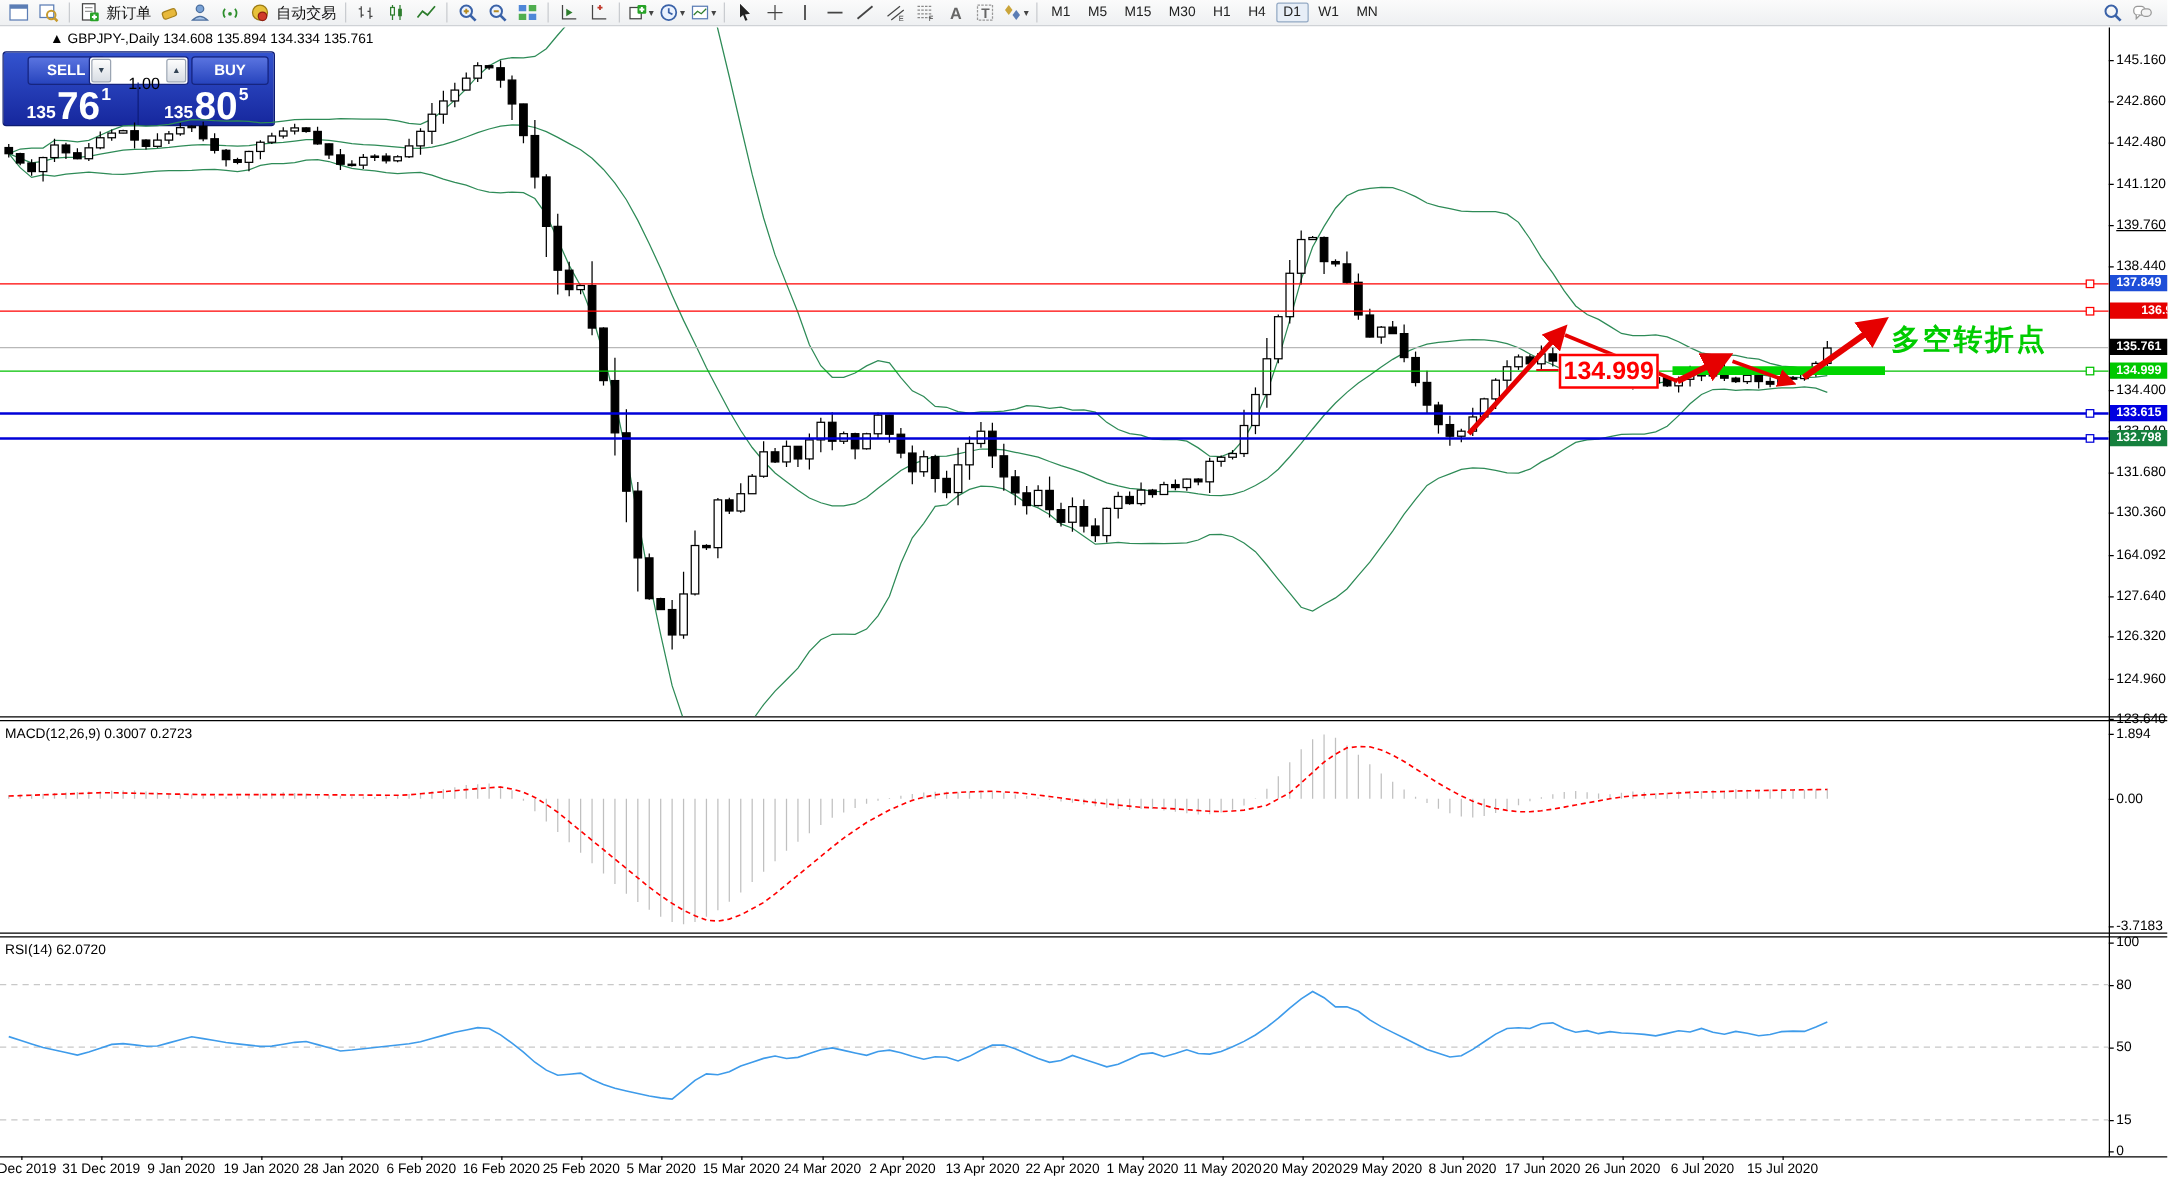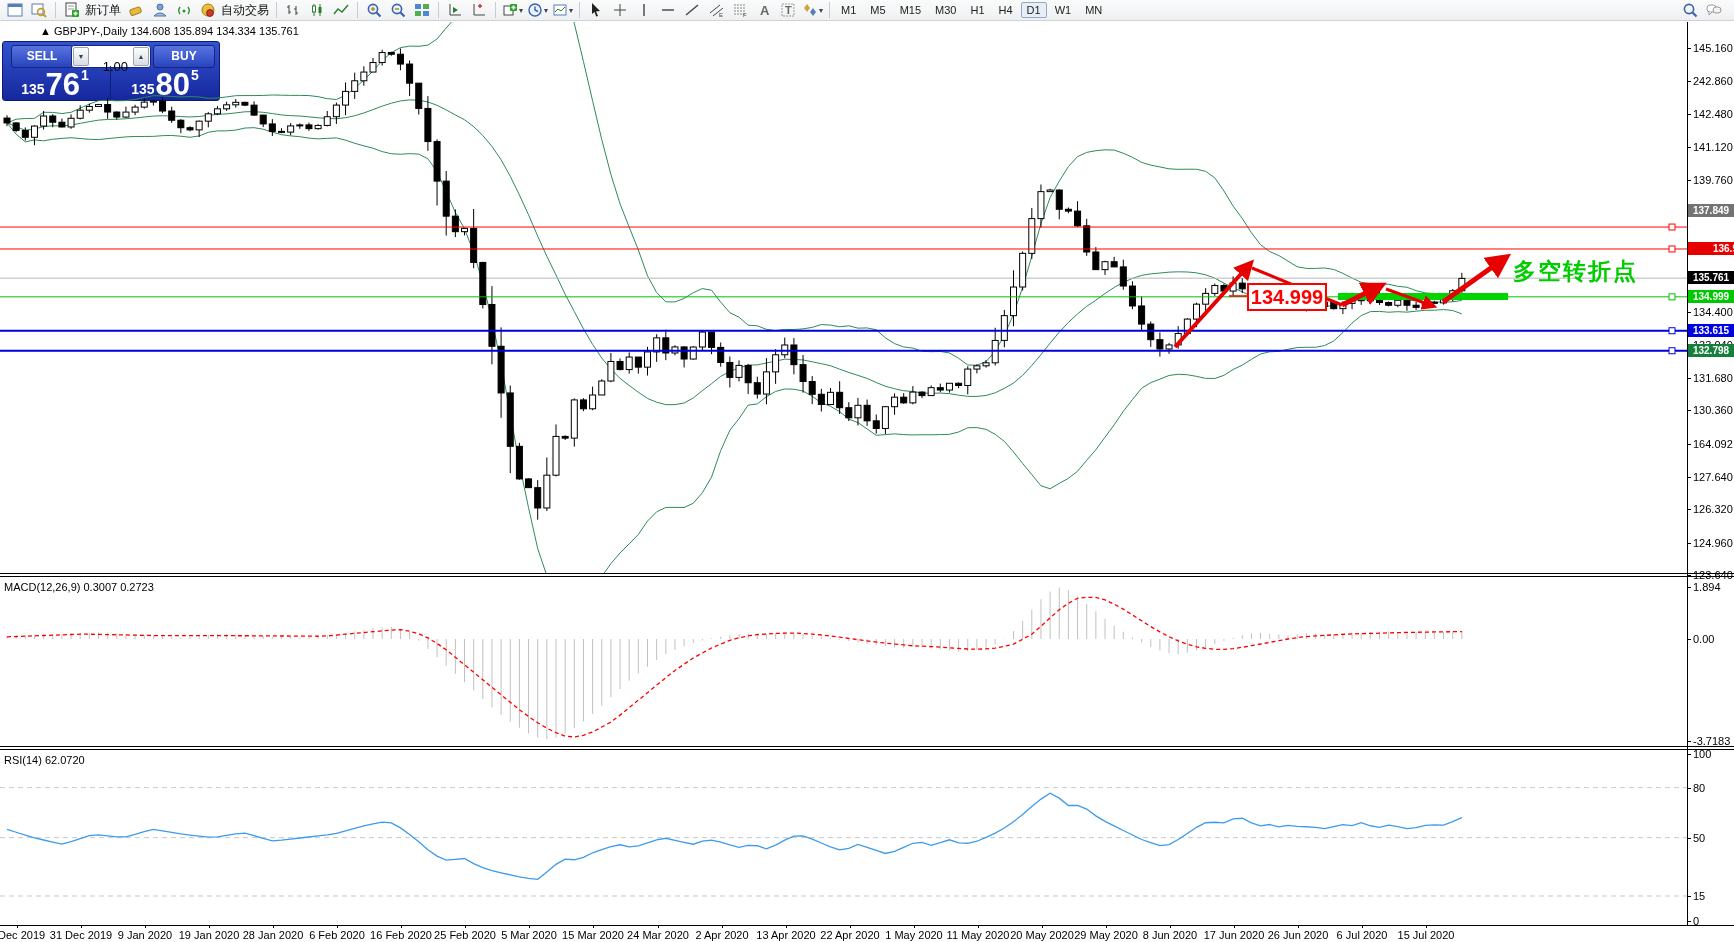--- a/index.html
+++ b/index.html
@@ -29,21 +29,21 @@
   .date-label{position:absolute;top:929px;font-size:11px;color:#000;transform:translateX(-50%);white-space:nowrap;}
   .date-tick{position:absolute;top:925px;width:1px;height:3px;background:#000;}
   svg.layer{position:absolute;left:0;}
   
   #trade-panel{position:absolute;left:2px;top:41px;width:216px;height:58px;
                background:linear-gradient(#3353cf,#16279d);border:1px solid #0d1c72;border-radius:3px;
                color:#fff;overflow:hidden;}
   .tp-btn{position:absolute;top:3px;width:60px;height:21px;line-height:21px;text-align:center;
           font-size:12px;font-weight:bold;color:#fff;background:linear-gradient(#5a74e0,#2744bd);
           border:1px solid #16257f;border-radius:3px;}
-  #tp-sell-btn{left:8px;} #tp-buy-btn{right:4px;}
+  #tp-sell-btn{left:19px;} #tp-buy-btn{right:4px;}
   #tp-vol{position:absolute;left:68px;top:3px;width:78px;height:21px;background:#fff;border-radius:3px;
           display:flex;align-items:center;border:1px solid #16257f;}
   .spin{width:14px;height:17px;margin:0 1px;background:linear-gradient(#fdfdfd,#d8dde4);border:1px solid #9aa4b2;
         border-radius:2px;font-size:7px;color:#345;display:flex;align-items:center;justify-content:center;}
   #tp-vol-value{flex:1;text-align:right;padding-right:4px;font-size:13px;color:#000;margin-top:20px;}
   .tp-price{position:absolute;top:24px;height:34px;width:104px;display:flex;align-items:flex-end;justify-content:center;}
   #tp-sell-price{left:0;} #tp-buy-price{left:110px;}
   .tp-divider{position:absolute;left:107px;top:24px;width:1px;height:34px;background:#0e1d7a;}
   .tp-small{font-size:14px;font-weight:bold;margin:0 1px 3px 0;}
   .tp-big{font-size:31px;font-weight:bold;line-height:30px;}
@@ -836,21 +836,21 @@
 <div id="axis-col">
     <div class="axis-tick" style="top: 48px;"></div>
     <div class="axis-label" style="top: 42px;">145.160</div>
     <div class="axis-tick" style="top: 81px;"></div>
     <div class="axis-label" style="top: 75px;">242.860</div>
     <div class="axis-tick" style="top: 114px;"></div>
     <div class="axis-label" style="top: 108px;">142.480</div>
     <div class="axis-tick" style="top: 147px;"></div>
     <div class="axis-label" style="top: 141px;">141.120</div>
     <div class="axis-tick" style="top: 180px;"></div>
-    <div class="axis-label" style="top: 174px;">139.760</div>
+    <div class="axis-label" style="top: 174px; text-decoration: underline;">139.760</div>
     <div class="axis-tick" style="top: 213px;"></div>
     <div class="axis-label" style="top: 207px;">138.440</div>
     <div class="axis-tick" style="top: 312px;"></div>
     <div class="axis-label" style="top: 306px;">134.400</div>
     <div class="axis-tick" style="top: 345px;"></div>
     <div class="axis-label" style="top: 339px;">133.040</div>
     <div class="axis-tick" style="top: 378px;"></div>
     <div class="axis-label" style="top: 372px;">131.680</div>
     <div class="axis-tick" style="top: 410px;"></div>
     <div class="axis-label" style="top: 404px;">130.360</div>
@@ -873,21 +873,21 @@
     <div class="axis-tick" style="top: 754px;"></div>
     <div class="axis-label" style="top: 748px;">100</div>
     <div class="axis-tick" style="top: 788px;"></div>
     <div class="axis-label" style="top: 782px;">80</div>
     <div class="axis-tick" style="top: 838px;"></div>
     <div class="axis-label" style="top: 832px;">50</div>
     <div class="axis-tick" style="top: 896px;"></div>
     <div class="axis-label" style="top: 890px;">15</div>
     <div class="axis-tick" style="top: 921px;"></div>
     <div class="axis-label" style="top: 915px;">0</div>
-    <div class="badge" style="top: 204px; background: #737373;">137.849</div>
+    <div class="badge" style="top: 220px; background: #1d4ed8;">137.849</div>
     <div class="badge" style="top: 242px; background: rgb(230, 0, 0); padding-left: 20px;">136.953</div>
     <div class="badge" style="top: 271px; background: rgb(0, 0, 0);">135.761</div>
     <div class="badge" style="top: 290px; background: rgb(0, 200, 0);">134.999</div>
     <div class="badge" style="top: 324px; background: rgb(0, 0, 224);">133.615</div>
     <div class="badge" style="top: 344px; background: #15803d;">132.798</div>
   </div>
 <div id="date-axis">
     <div class="date-tick" style="left: 17px;"></div>
     <div class="date-label" style="left: 17px;">2 Dec 2019</div>
     <div class="date-tick" style="left: 81px;"></div>

